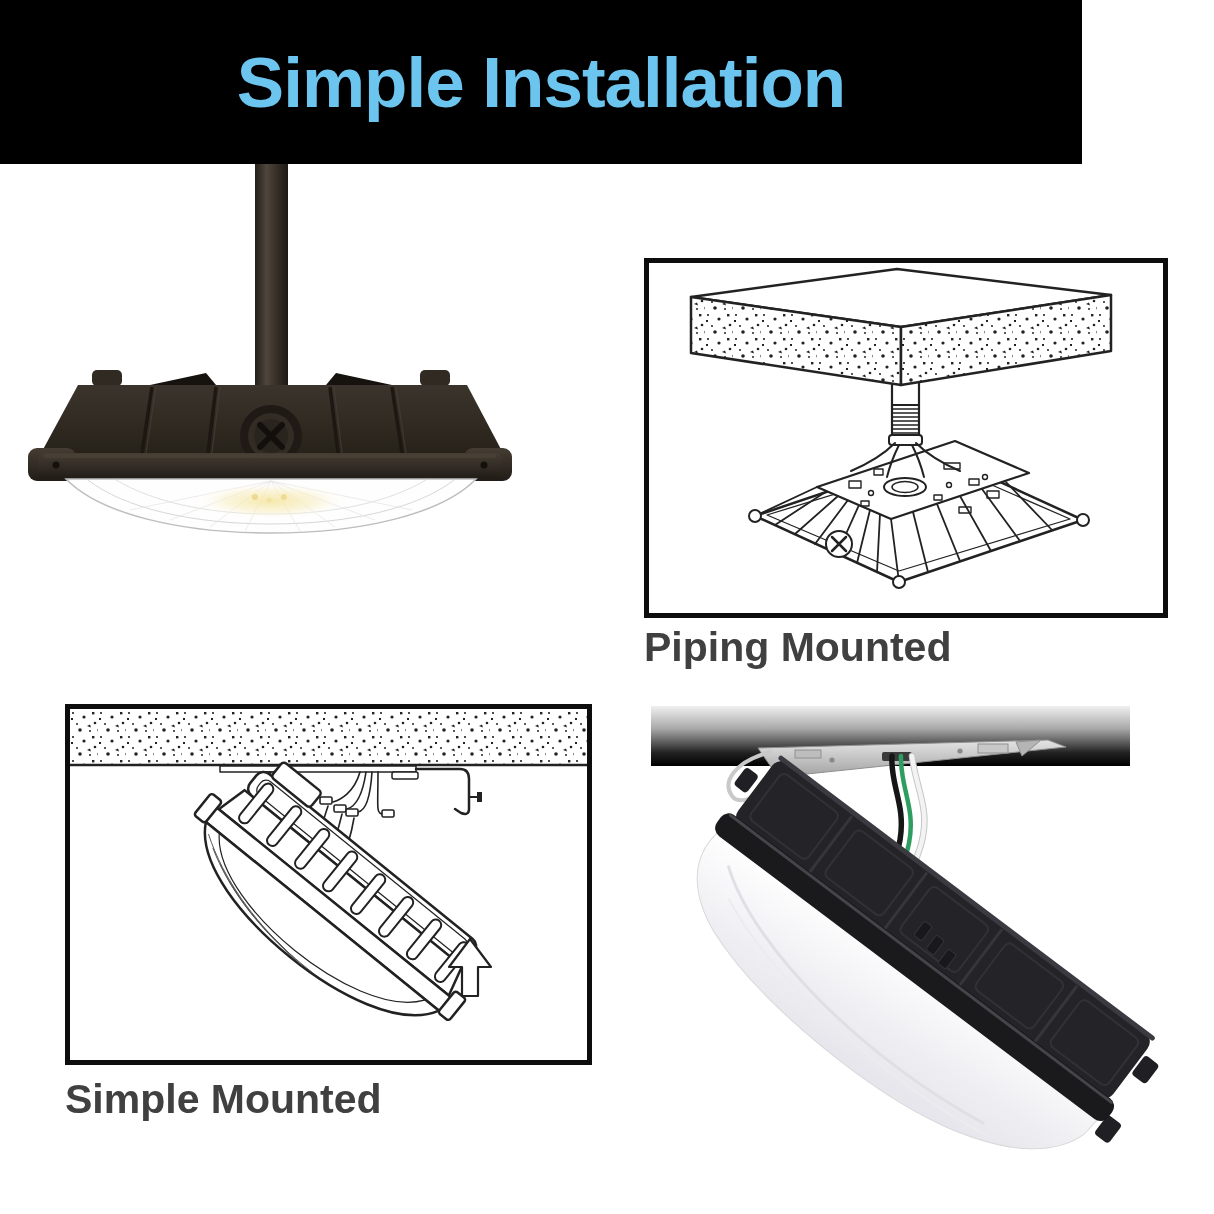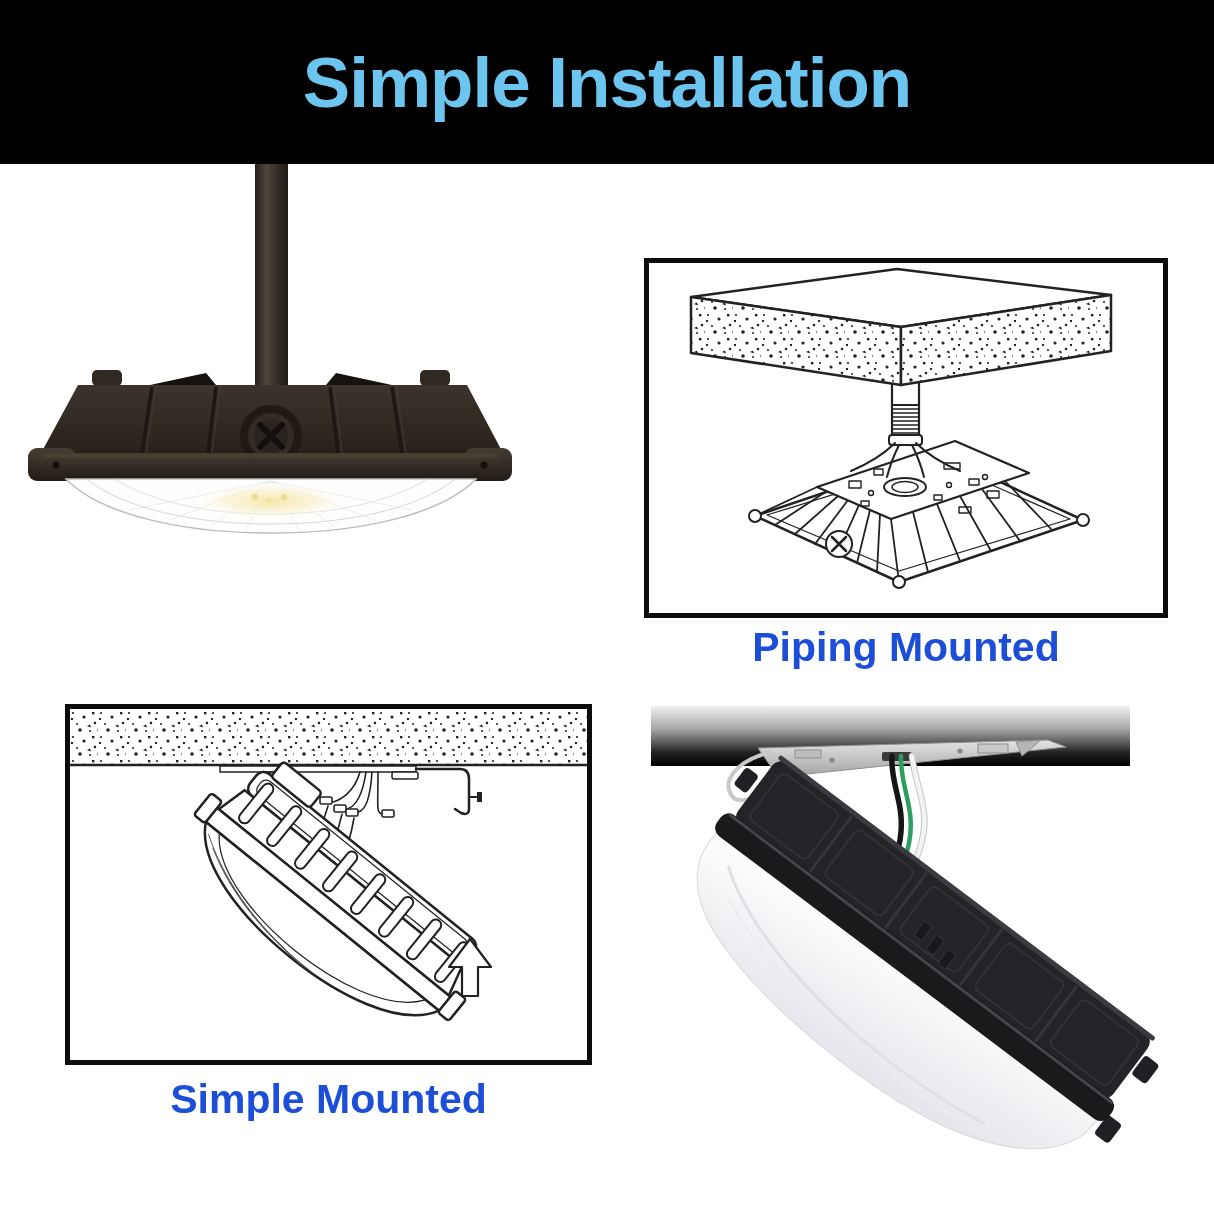--- a/index.html
+++ b/index.html
@@ -1,34 +1,34 @@
 <!DOCTYPE html>
 <html style="--accent: #6cc5ef; --header_bg: #000000; --line: #222222; --fixture_dark: #2c2620; --wire_green: #2e9e60; --text: #0d0d0d;"><head>
 <meta charset="utf-8">
 <style>
   html,body { margin:0; padding:0; background:#ffffff; }
   .canvas {
     position:relative; width:1214px; height:1214px; background:#fff;
     font-family:"Liberation Sans", sans-serif; overflow:hidden;
   }
   .header {
-    position:absolute; left:0; top:0; width:1214px; height:164px;
+    position:absolute; left:0; top:0; width:1082px; height:164px;
     background:var(--header_bg,#000); display:flex; align-items:center; justify-content:center;
   }
   .title {
     color:var(--accent,#6cc5ef); font-size:71px; font-weight:700; letter-spacing:-1px;
     margin:0; line-height:1;
   }
   .diagram-box {
     position:absolute; background:#fff; border:5px solid #0d0d0d; box-sizing:border-box;
   }
   .box-piping { left:644px; top:258px; width:524px; height:360px; }
   .box-surface { left:65px; top:704px; width:527px; height:361px; }
   .caption {
-    position:absolute; text-align:center; color:#1d4ed8;
+    position:absolute; color:#404040;
     font-size:41px; font-weight:600; line-height:1.15;
   }
   .caption-piping { left:644px; top:624px; width:524px; }
   .caption-surface { left:65px; top:1076px; width:527px; }
   .abs { position:absolute; }
   svg { display:block; }
 </style>
 </head>
 <body>
 

